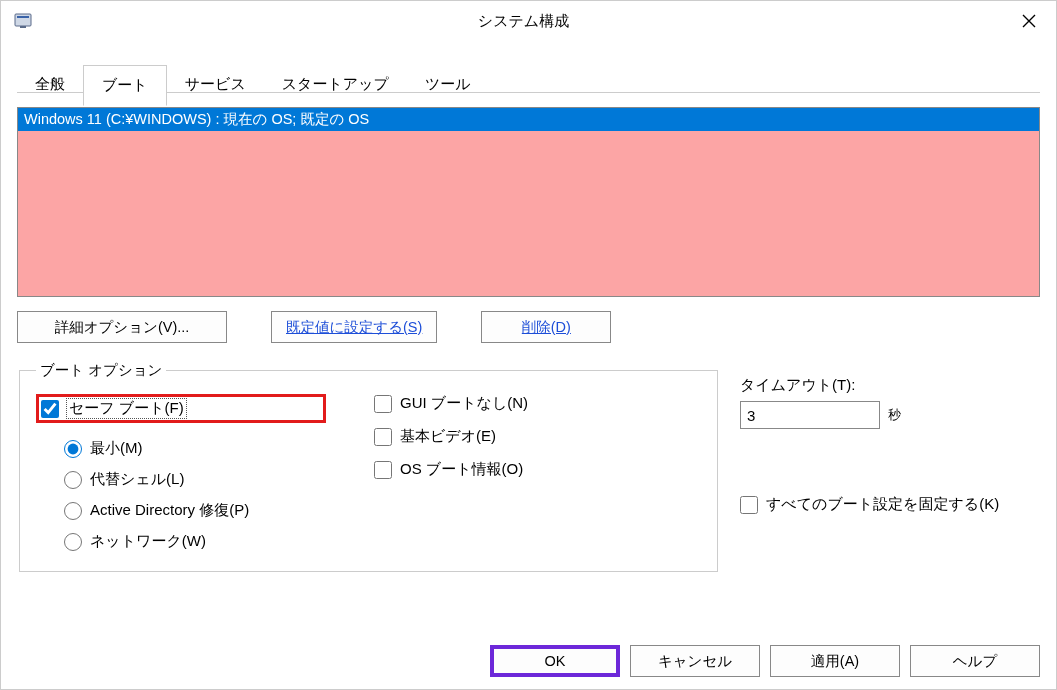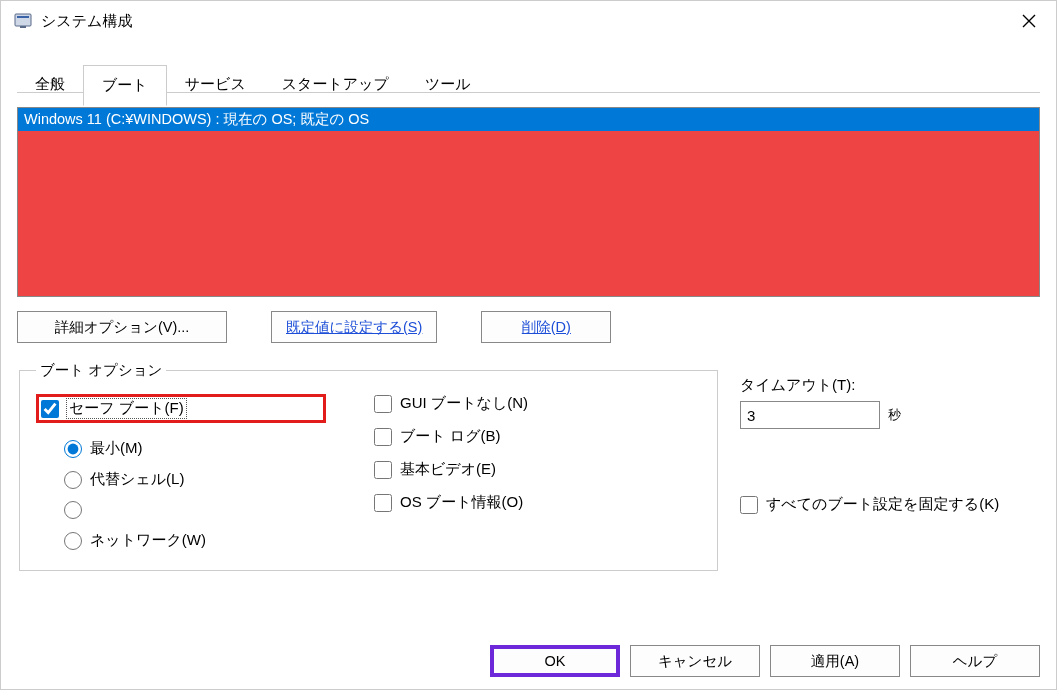--- a/index.html
+++ b/index.html
@@ -1,27 +1,27 @@
 <!DOCTYPE html>
 <html><head>
 <meta charset="utf-8">
 <style>
   * { box-sizing: border-box; font-family: "Yu Gothic UI", "Meiryo", sans-serif; }
   body { margin: 0; background: #fff; font-size: 13px; color: #000; }
   .window { width: 1057px; height: 690px; border: 1px solid #ccc; position: relative; background: #fff; }
-  .titlebar { height: 40px; display: flex; align-items: center; padding: 16px 4px; }
+  .titlebar { height: 40px; display: flex; align-items: center; padding: 16px 4px; text-align: center; }
   .titlebar .icon { width: 20px; height: 20px; margin: 0 8px; display: flex; align-items: center; justify-content: center; }
   .titlebar .title { font-size: 15px; flex: 1; }
   .titlebar .close { width: 46px; height: 32px; display: flex; align-items: center; justify-content: center; cursor: pointer; font-size: 16px; }
   .content { padding: 10px 16px 16px 16px; }
   .tabs { display: flex; border-bottom: 1px solid #ccc; position: relative; }
   .tab { padding: 10px 18px 10px 18px; font-size: 15px; cursor: pointer; position: relative; top: 14px; }
   .tab.active { border: 1px solid #ccc; border-bottom: 1px solid #fff; background: #fff; }
   .tabpanel { padding: 14px 0 0 0; }
-  .listbox { width: 100%; height: 190px; border: 1px solid #888; background: #ef4444; overflow: auto; }
+  .listbox { width: 100%; height: 190px; border: 1px solid #888; background: #fca5a5; overflow: auto; }
   .listitem { background: #0078d7; color: #fff; padding: 2px 6px; font-size: 14.5px; }
   .row-btns { display: flex; gap: 10px; margin-top: 14px; }
   .btn { min-width: 130px; height: 32px; border: 1px solid #888; background: #fdfdfd; cursor: pointer; font-size: 14.5px; display: inline-flex; align-items: center; justify-content: center; padding: 0 14px; }
   .btn.wide { min-width: 210px; }
   .btn.primary { border: 4px solid #6d28d9; }
   .btn:disabled, .btn.disabled { color: #1d4ed8; cursor: default; text-decoration: underline; }
   .lower { display: flex; gap: 20px; margin-top: 18px; }
   fieldset.group { border: 1px solid #ccc; padding: 14px 16px 20px 16px; flex: 1; position: relative; }
   fieldset.group legend { font-size: 14.5px; padding: 0 4px; }
   .boot-cols { display: flex; gap: 48px; }
@@ -108,35 +108,32 @@
                 <label class="radio">
                   <input type="radio" name="sb" checked="" style="">
                   <span>最小(M)</span>
                 </label>
                 <label class="radio">
                   <input type="radio" name="sb" style="">
                   <span>代替シェル(L)</span>
                 </label>
                 <label class="radio">
                   <input type="radio" name="sb" style="">
+                  <span>Active Directory 修復(P)</span>
                 </label>
                 <label class="radio">
                   <input type="radio" name="sb" style="">
                   <span>ネットワーク(W)</span>
                 </label>
               </div>
             </div>
             <div class="col right">
               <label class="check">
                 <input type="checkbox" style="">
                 <span>GUI ブートなし(N)</span>
-              </label>
-              <label class="check">
-                <input type="checkbox" style="">
-                <span>ブート ログ(B)</span>
               </label>
               <label class="check">
                 <input type="checkbox" style="">
                 <span>基本ビデオ(E)</span>
               </label>
               <label class="check">
                 <input type="checkbox" style="">
                 <span>OS ブート情報(O)</span>
               </label>
             </div>

